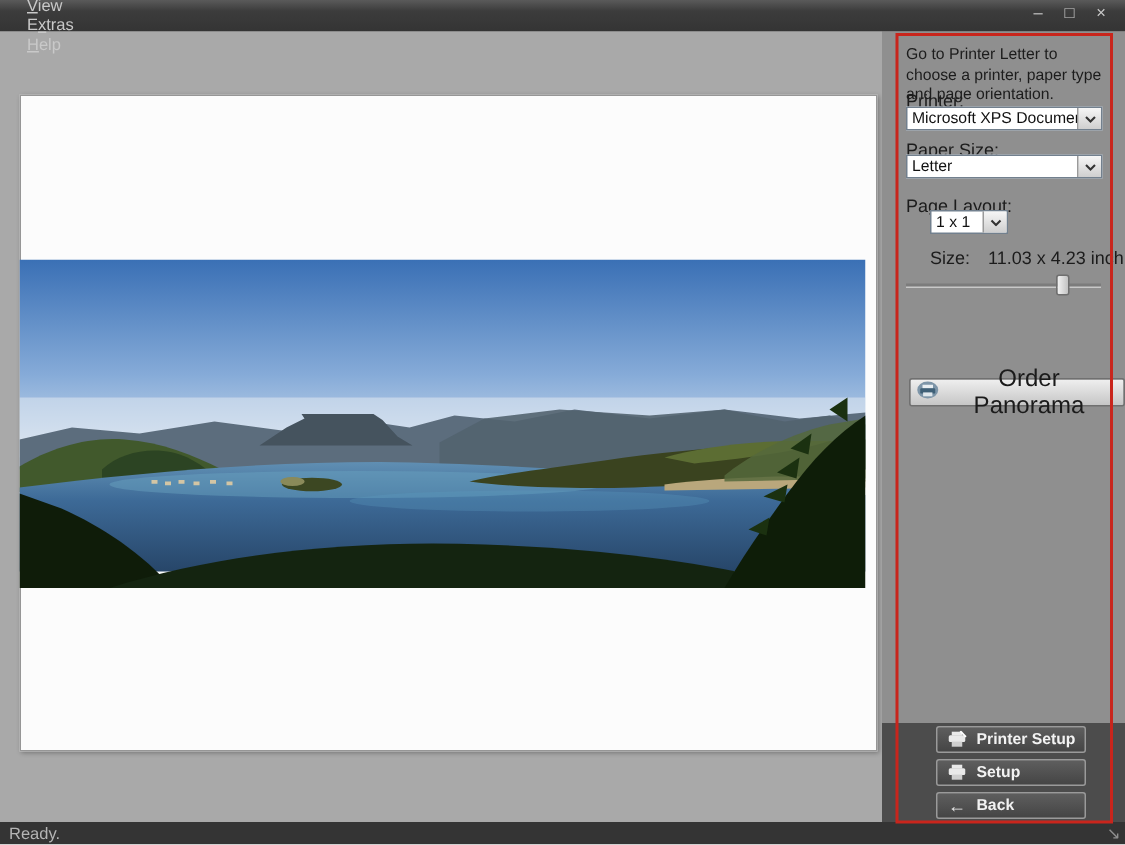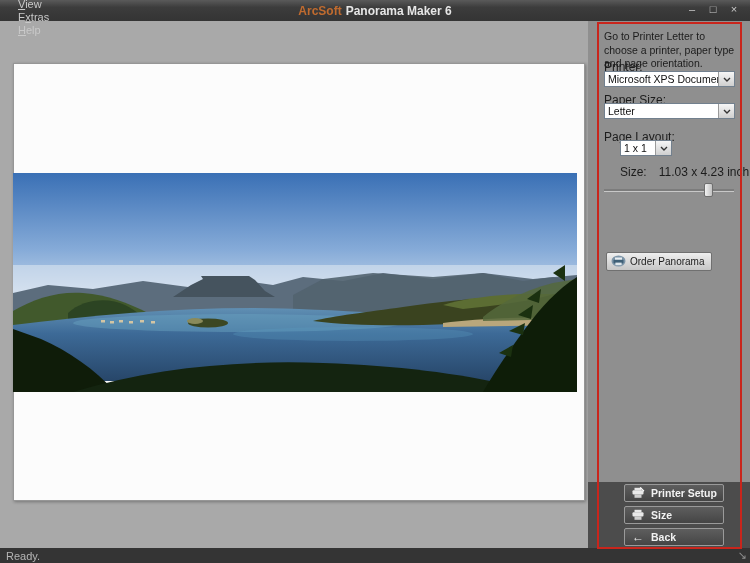--- a/index.html
+++ b/index.html
@@ -34,21 +34,21 @@
   .combo-field { flex:1; font-size:10.5px; color:#111; padding:1px 2px 0 3px; white-space:nowrap; overflow:hidden; }
   .combo-btn { width:16px; background:linear-gradient(#f6f6f6, #cfcfcf); border-left:1px solid #9a9a9a;
     display:flex; align-items:center; justify-content:center; }
   .slider { position:absolute; width:130px; height:14px; }
   .slider-track { position:absolute; left:0; right:0; top:6px; height:3px;
     background:#7c7c7c; border-bottom:1px solid #c8c8c8; }
   .slider-handle { position:absolute; top:0; width:9px; height:14px;
     background:linear-gradient(90deg,#f2f2f2,#c2c2c2); border:1px solid #6f6f6f; border-radius:2px; }
   .order-btn { position:absolute; height:19px; display:flex; align-items:center; gap:4px;
     background:linear-gradient(#efefef,#c6c6c6); border:1px solid #707070; border-radius:2px;
-    padding:0 7px 0 4px; font-size:10px; color:#1b1b1b; cursor:default; }
+    padding:0 7px 0 4px; font-size:16px; color:#1b1b1b; cursor:default; }
 
   
   .sb-footer { position:absolute; left:0; top:461px; width:162px; height:66px; background:#4c4c4c;
     display:flex; flex-direction:column; align-items:flex-end; padding:2px 26px 0 0; gap:4px; }
   .f-btn { width:100px; height:18px; display:flex; align-items:center; gap:6px; padding-left:6px;
     background:linear-gradient(#5e5e5e,#454545); border:1px solid #9a9a9a; border-radius:2px;
     font-size:10.5px; font-weight:bold; color:#f2f2f2; cursor:default; white-space:nowrap; }
   .f-btn .ico { width:14px; display:flex; justify-content:center; }
   .back-glyph { color:#e8e8e8; font-size:12px; line-height:10px; }
 
@@ -67,23 +67,20 @@
 
 <div id="window">
 
   <div class="titlebar">
     <nav class="menubar">
         <span class="menu-item"><u>F</u>ile</span>
         <span class="menu-item"><u>V</u>iew</span>
         <span class="menu-item">E<u>x</u>tras</span>
         <span class="menu-item"><u>H</u>elp</span>
       </nav>
-    <div class="win-title">
-      <span class="brand">ArcSoft</span><span class="rest">Panorama Maker 6</span>
-    </div>
     <div class="win-controls">
       <span class="win-btn">–</span>
       <span class="win-btn">□</span>
       <span class="win-btn">×</span>
     </div>
   </div>
 
   <div class="canvas">
     <div class="paper">
       <svg class="photo" viewBox="0 0 564 219" preserveAspectRatio="none">
@@ -216,21 +213,21 @@
         <span>Printer Setup</span>
       </button>
       <button class="f-btn">
         <span class="ico">
           <svg width="14" height="12" viewBox="0 0 14 12">
             <rect x="3.5" y="0.8" width="7" height="2.6" fill="#e9e9e9"></rect>
             <rect x="1.5" y="3.2" width="11" height="4.4" rx="1" fill="#e9e9e9"></rect>
             <rect x="3.5" y="7.4" width="7" height="3.4" fill="#cfcfcf"></rect>
           </svg>
         </span>
-        <span>Size</span>
+        <span>Setup</span>
       </button>
       <button class="f-btn">
         <span class="ico back-glyph">←</span>
         <span>Back</span>
       </button>
     </div>
   </aside>
 
   <div class="statusbar">
     <span class="status-text">Ready.</span>

